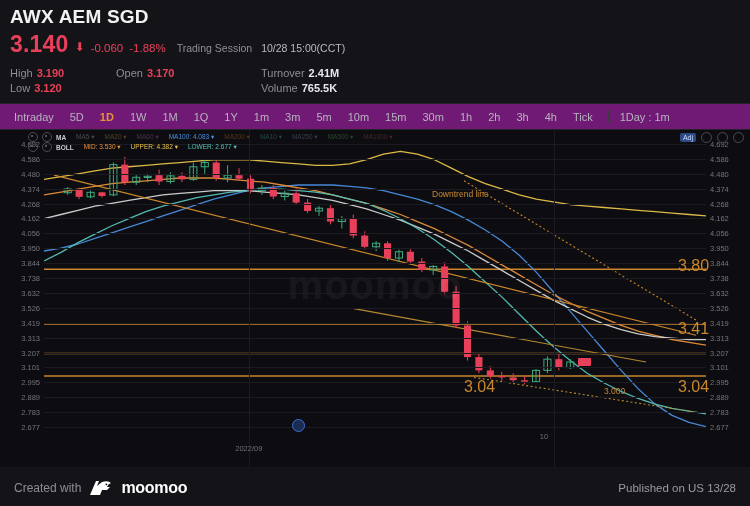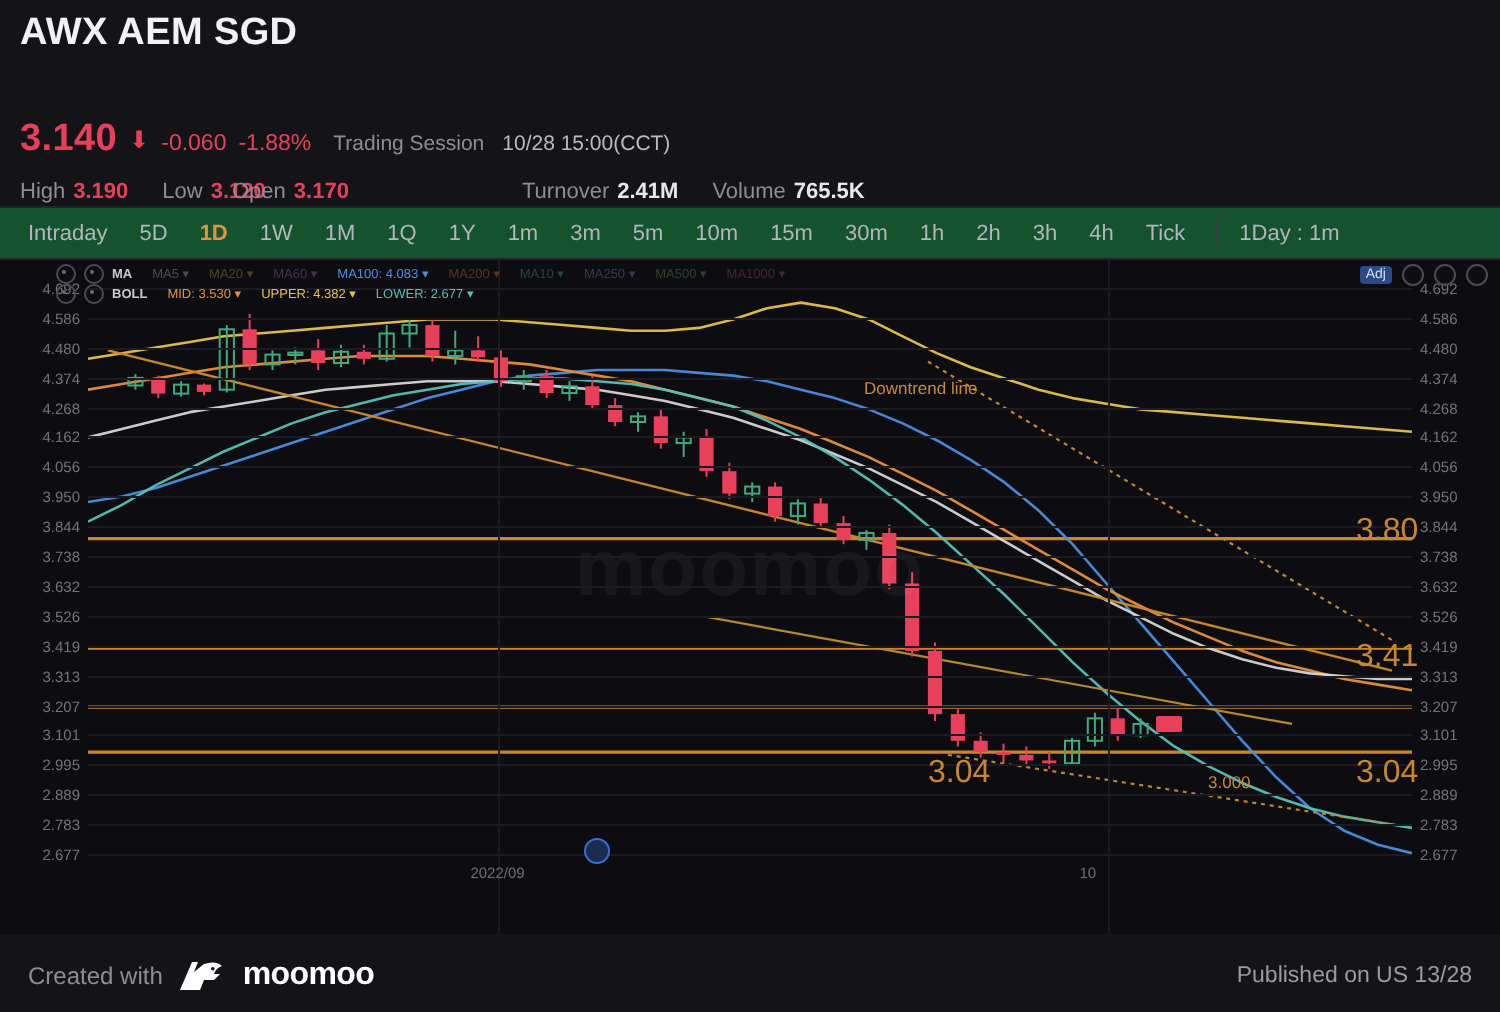--- a/index.html
+++ b/index.html
@@ -6,36 +6,36 @@
   body{width:750px;height:506px;overflow:hidden;
        font-family:"Liberation Sans","DejaVu Sans",sans-serif;
        color:#d8d8dc;-webkit-font-smoothing:antialiased;}
   .app{position:relative;width:750px;height:506px;background:#141418;}
 
   
   .header{position:relative;height:103px;background:#141418;padding:6px 13px 0 10px;box-sizing:border-box;}
   .sym-row{display:flex;align-items:baseline;}
   .symbol{font-size:19px;font-weight:bold;color:#f2f2f4;letter-spacing:.2px;}
   .price-row{display:flex;align-items:baseline;margin-top:3px;gap:6px;}
-  .price{font-size:19px;font-weight:bold;color:#e8405a;letter-spacing:.2px;margin-top:28px;}
+  .price{font-size:23px;font-weight:bold;color:#e8405a;letter-spacing:.2px;}
   .arrow-dn{color:#e8405a;font-size:12px;position:relative;top:-1px;}
   .chg,.chgpct{font-size:11.5px;color:#e8405a;}
   .sess{font-size:10.5px;color:#8d8d96;margin-left:5px;}
   .sess-t{font-size:10.5px;color:#b9b9c2;margin-left:3px;}
 
   .stats{display:flex;margin-top:9px;font-size:11px;}
-  .stcol{display:flex;flex-direction:row;gap:17px;}
+  .stcol{display:flex;flex-direction:column;gap:3px;}
   .c1{width:106px}.c2{width:145px}.c3{width:148px}.c4{width:150px}.c5{width:auto}
   .st{white-space:nowrap;}
   .st .k{color:#8d8d96;}
   .st .v{color:#e8e8ec;font-weight:bold;margin-left:4px;}
   .st .vr{color:#e8405a;font-weight:bold;margin-left:4px;}
 
   
-  .periods{position:relative;height:25px;background:#14532d;border-top:1px solid #232329;
+  .periods{position:relative;height:25px;background:#701a75;border-top:1px solid #232329;
            border-bottom:1px solid #232329;display:flex;align-items:center;padding-left:6px;}
   .per{font-size:11px;color:#b5b5bd;padding:2px 8px;cursor:default;}
   .per.active{color:#e8913a;font-weight:bold;}
   .sep{width:1px;height:13px;background:#3a3a42;margin:0 7px;}
   .tf{font-size:11px;color:#b5b5bd;padding:2px 4px;}
 
   
   .chart{position:relative;width:750px;height:337px;background:#0d0d11;overflow:hidden;}
   .plot{position:absolute;left:44px;top:0;width:662px;height:337px;}
   .axis{position:absolute;top:0;width:44px;height:337px;font-size:7.5px;color:#73737c;}
@@ -337,21 +337,21 @@
 
     <div id="annLayer">
         <div class="ann" style="left: 432px; top: 58.8417px;">Downtrend line</div>
         <div class="anno-big" style="left: 678px; top: 127.278px;">3.80</div>
         <div class="anno-big" style="left: 678px; top: 190.053px;">3.41</div>
         <div class="anno-big" style="left: 678px; top: 248.018px;">3.04</div>
         <div class="anno-big" style="left: 464px; top: 248.018px;">3.04</div>
         <div class="ann" style="left: 604px; top: 255.636px;">3.000</div>
       </div>
     <div id="xlabLayer">
-        <div class="xlab" style="left: 235.22px; top: 302px;">2022/09</div>
+        <div class="xlab" style="left: 235.22px; top: 314px;">2022/09</div>
         <div class="xlab" style="left: 539.74px; top: 302px;">10</div>
         <div style="position: absolute; left: 292.25px; top: 289px; width: 11px; height: 11px; border: 1.5px solid rgb(58, 111, 216); border-radius: 50%; background: rgb(26, 44, 82);"></div>
       </div>
   </div>
 
   <div class="footer">
     <div class="brand">
       <span class="cw">Created with</span>
       <svg width="26" height="18" viewBox="0 0 26 18">
         <path d="M2 16 L8 2 L11 2 L9 7 L14 3 Q20 1 23 4 Q20 5 19 8 L22 8 L19 11 L14 11 L12 16 Z" fill="#ffffff"></path>

